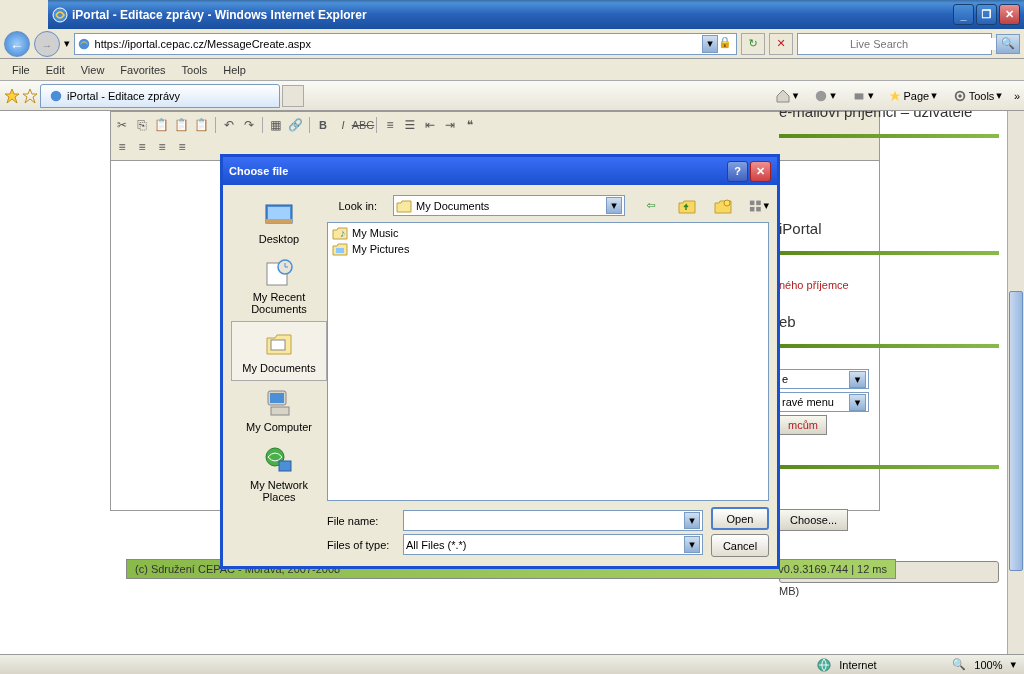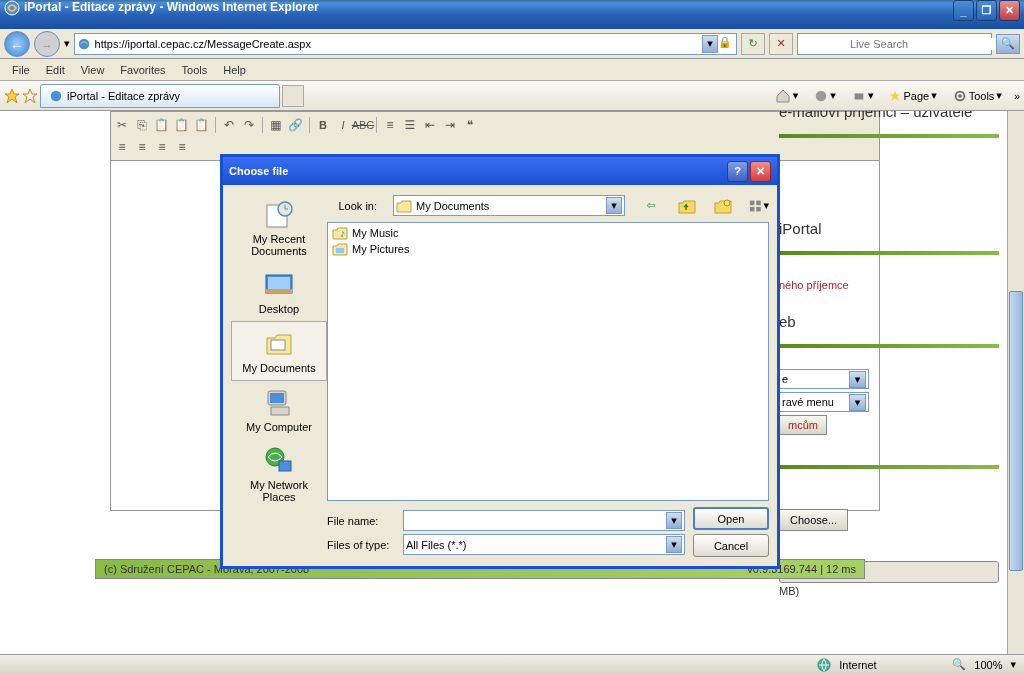--- a/index.html
+++ b/index.html
@@ -1,18 +1,18 @@
 <!DOCTYPE html>
 <html><head>
 <meta charset="utf-8">
 <style>
 * { margin: 0; padding: 0; box-sizing: border-box; font-family: Tahoma, sans-serif; font-size: 11px; }
 body { width: 1024px; height: 674px; background: #ece9d8; overflow: hidden; position: relative; }
 
-.titlebar { height: 29px; background: linear-gradient(to bottom, #3a6ea5 0%, #4a8fd8 10%, #2862b8 50%, #1a4f9f 100%); display: flex; align-items: flex-start; padding: 0 4px; color: white; font-weight: bold; }
+.titlebar { height: 29px; background: linear-gradient(to bottom, #3a6ea5 0%, #4a8fd8 10%, #2862b8 50%, #1a4f9f 100%); display: flex; align-items: center; padding: 0 4px; color: white; font-weight: bold; margin-left: 48px; }
 .titlebar .ie-icon { width: 16px; height: 16px; margin-right: 4px; }
 .titlebar .title { flex: 1; font-size: 12px; }
 .titlebar .win-btns { display: flex; gap: 2px; }
 .titlebar .win-btn { width: 21px; height: 21px; border: 1px solid #1a3f6f; border-radius: 3px; display: flex; align-items: center; justify-content: center; font-weight: bold; color: white; }
 .win-min { background: linear-gradient(#4a8fd8, #2862b8); }
 .win-max { background: linear-gradient(#4a8fd8, #2862b8); }
 .win-close { background: linear-gradient(#e89090, #c04040); }
 
 .navbar { height: 30px; background: #ece9d8; border-bottom: 1px solid #999; display: flex; align-items: center; padding: 2px 4px; gap: 4px; }
 .nav-back, .nav-fwd { width: 26px; height: 26px; border-radius: 50%; border: 1px solid #6a8fc0; display: flex; align-items: center; justify-content: center; }
@@ -50,21 +50,21 @@
 .right-panel { position: absolute; right: 25px; top: -10px; width: 220px; }
 .rp-head { background: linear-gradient(to right, #5a8a1a, #8aba4a); height: 4px; margin-top: 12px; }
 .rp-label { font-size: 15px; color: #333; padding: 2px 0; }
 .rp-link { color: #b02020; padding: 4px 0; }
 .rp-select { width: 90px; height: 20px; border: 1px solid #7a9cc3; background: white; display: flex; align-items: center; justify-content: space-between; padding: 0 2px; margin: 3px 0; }
 .rp-sel-btn { width: 17px; height: 17px; background: linear-gradient(#d0e0f0, #90b0d8); border: 1px solid #7a9cc3; display: flex; align-items: center; justify-content: center; }
 .rp-button { border: 1px solid #888; background: linear-gradient(#f8f8f0, #d8d5c8); padding: 3px 8px; color: #b02020; display: inline-block; }
 .rp-browse { border: 1px solid #888; background: linear-gradient(#f8f8f0, #d8d5c8); padding: 4px 10px; display: inline-block; }
 .rp-mb { color: #333; padding: 2px 0; }
 
-.footer-bar { position: absolute; left: 95px; bottom: 75px; width: 770px; height: 20px; background: linear-gradient(to right, #8aba4a, #a8d068); border: 1px solid #888; display: flex; align-items: center; padding: 0 8px; color: #333; font-size: 10px; }
+.footer-bar { position: absolute; left: 126px; bottom: 75px; width: 770px; height: 20px; background: linear-gradient(to right, #8aba4a, #a8d068); border: 1px solid #888; display: flex; align-items: center; padding: 0 8px; color: #333; font-size: 10px; }
 .footer-bar .fr { margin-left: auto; }
 
 
 .dlg { position: absolute; left: 220px; top: 154px; width: 560px; height: 415px; border: 3px solid #1a4fcf; background: #ece9d8; z-index: 100; }
 .dlg-title { height: 28px; background: linear-gradient(to bottom, #3a6ef5 0%, #1a4fcf 100%); display: flex; align-items: center; padding: 0 6px; color: white; font-weight: bold; font-size: 13px; }
 .dlg-title .spacer { flex: 1; }
 .dlg-title .dlg-btn { width: 21px; height: 21px; border-radius: 3px; margin-left: 2px; display: flex; align-items: center; justify-content: center; font-weight: bold; }
 .dlg-help { background: linear-gradient(#80a0e0, #4060c0); border: 1px solid #2040a0; color: white; }
 .dlg-close { background: linear-gradient(#f09090, #d04040); border: 1px solid #a02020; color: white; }
 .dlg-body { padding: 8px; display: flex; height: calc(100% - 28px); }
@@ -80,21 +80,21 @@
 .look-combo .drop { width: 16px; height: 17px; background: linear-gradient(#d0e0f0, #90b0d8); border: 1px solid #7a9cc3; margin-left: auto; display: flex; align-items: center; justify-content: center; }
 .nav-ic { width: 20px; height: 20px; display: flex; align-items: center; justify-content: center; }
 .file-list { flex: 1; border: 1px solid #7a9cc3; background: white; padding: 2px; }
 .file-item { display: flex; align-items: center; gap: 4px; padding: 1px 2px; }
 .dlg-bottom { display: flex; padding-top: 6px; gap: 8px; }
 .dlg-fields { flex: 1; }
 .dlg-field-row { display: flex; align-items: center; gap: 6px; margin: 3px 0; }
 .dlg-field-row label { width: 70px; }
 .dlg-field-row .combo { flex: 1; height: 21px; border: 1px solid #7a9cc3; background: white; display: flex; align-items: center; padding: 0 2px; }
 .dlg-btns { display: flex; flex-direction: column; gap: 4px; }
-.dlg-btns button { width: 76px; height: 23px; border: 1px solid #888; background: linear-gradient(#fff, #e0ddd0); border-radius: 3px; }
+.dlg-btns button { width: 58px; height: 23px; border: 1px solid #888; background: linear-gradient(#fff, #e0ddd0); border-radius: 3px; }
 .dlg-btns button.default { border: 2px solid #4a7fcf; }
 
 .statusbar { position: absolute; bottom: 0; left: 0; right: 0; height: 20px; background: linear-gradient(#f0f0e8, #d8d5c8); border-top: 1px solid #999; display: flex; align-items: center; padding: 0 8px; }
 .statusbar .zone { margin-left: auto; display: flex; align-items: center; gap: 8px; }
 .scrollbar-v { position: absolute; right: 0; top: 111px; bottom: 20px; width: 17px; background: #e8e5d8; border-left: 1px solid #aaa; }
 .scroll-thumb { position: absolute; left: 1px; right: 1px; top: 180px; height: 280px; background: linear-gradient(to right, #c8d8f0, #98b8e0); border: 1px solid #6a8fc0; border-radius: 2px; }
 
 svg { display: block; }
 </style>
 </head>
@@ -295,36 +295,36 @@
     <span>Choose file</span>
     <span class="spacer"></span>
     <div class="dlg-btn dlg-help">?</div>
     <div class="dlg-btn dlg-close">✕</div>
   </div>
   <div class="dlg-body">
     <div class="dlg-places">
       <div class="place-item">
         <div class="place-icon">
           <svg width="32" height="32" viewBox="0 0 32 32">
+              <rect x="3" y="6" width="26" height="18" fill="#4a8fd8" stroke="#2a5f9f"></rect>
+              <rect x="5" y="8" width="22" height="12" fill="#a0d0ff"></rect>
+              <rect x="3" y="20" width="26" height="4" fill="#d0a060"></rect>
+            </svg>
+        </div>
+        <span>Desktop</span>
+      </div>
+      <div class="place-item">
+        <div class="place-icon">
+          <svg width="32" height="32" viewBox="0 0 32 32">
               <rect x="4" y="6" width="20" height="22" fill="#fff" stroke="#888"></rect>
               <circle cx="22" cy="10" r="7" fill="#e8e5d8" stroke="#4a8fd8" stroke-width="1.5"></circle>
               <path d="M22 6 L22 10 L25 10" stroke="#4a8fd8" fill="none"></path>
             </svg>
         </div>
         <span>My Recent Documents</span>
-      </div>
-      <div class="place-item">
-        <div class="place-icon">
-          <svg width="32" height="32" viewBox="0 0 32 32">
-              <rect x="3" y="6" width="26" height="18" fill="#4a8fd8" stroke="#2a5f9f"></rect>
-              <rect x="5" y="8" width="22" height="12" fill="#a0d0ff"></rect>
-              <rect x="3" y="20" width="26" height="4" fill="#d0a060"></rect>
-            </svg>
-        </div>
-        <span>Desktop</span>
       </div>
       <div class="place-item sel">
         <div class="place-icon">
           <svg width="32" height="32" viewBox="0 0 32 32">
               <path d="M4 10 L12 10 L14 7 L28 7 L28 26 L4 26 Z" fill="#f8e8a0" stroke="#c0a040"></path>
               <rect x="8" y="12" width="14" height="10" fill="#fff" stroke="#888"></rect>
             </svg>
         </div>
         <span>My Documents</span>
       </div>

